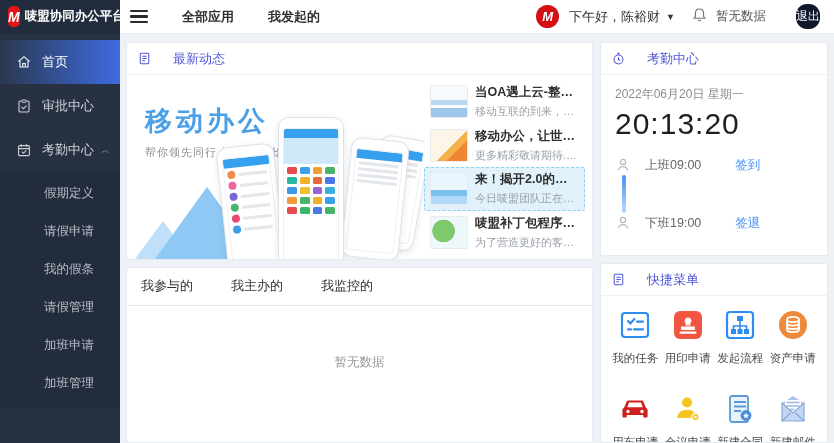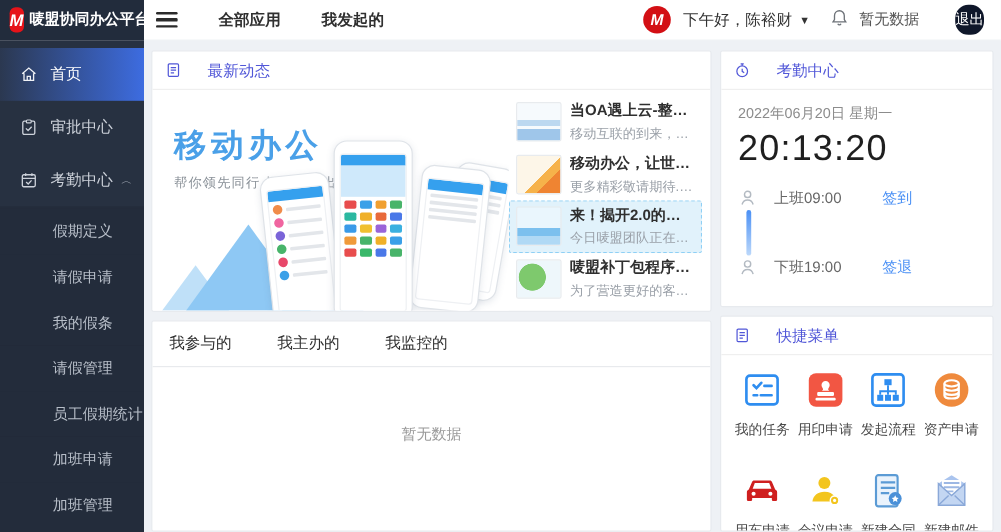--- a/index.html
+++ b/index.html
@@ -172,21 +172,20 @@
         <path d="M1.6 5.6h10.8M4.4 1.3v2.4M9.6 1.3v2.4M4.8 8.6l1.7 1.7 2.8-3" fill="none" stroke="#cdd2da" stroke-width="1.1"></path>
       </svg>
     <span>考勤中心</span>
     <span class="chev">︿</span>
   </div>
   <div class="side-group-sub">
     <div class="sub-item">假期定义</div>
     <div class="sub-item">请假申请</div>
     <div class="sub-item">我的假条</div>
     <div class="sub-item">请假管理</div>
-    <div class="sub-item">员工假期统计</div>
     <div class="sub-item">加班申请</div>
     <div class="sub-item">加班管理</div>
   </div>
 </div>
 
 <div class="content">
 
   <div class="col-left">
 
     <div class="panel news-panel">

